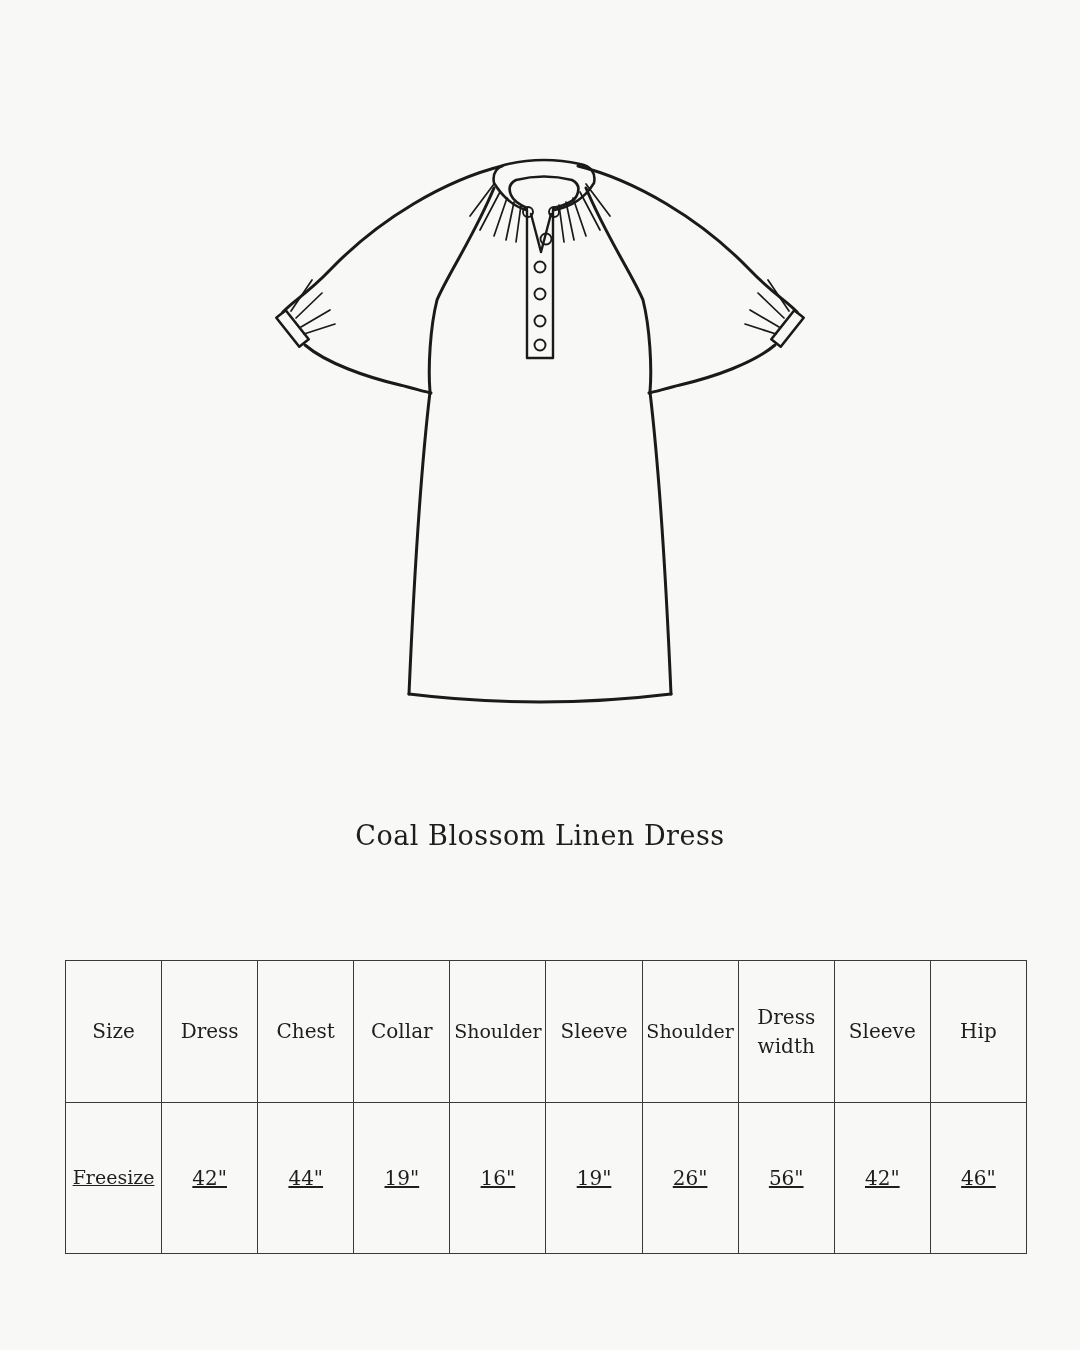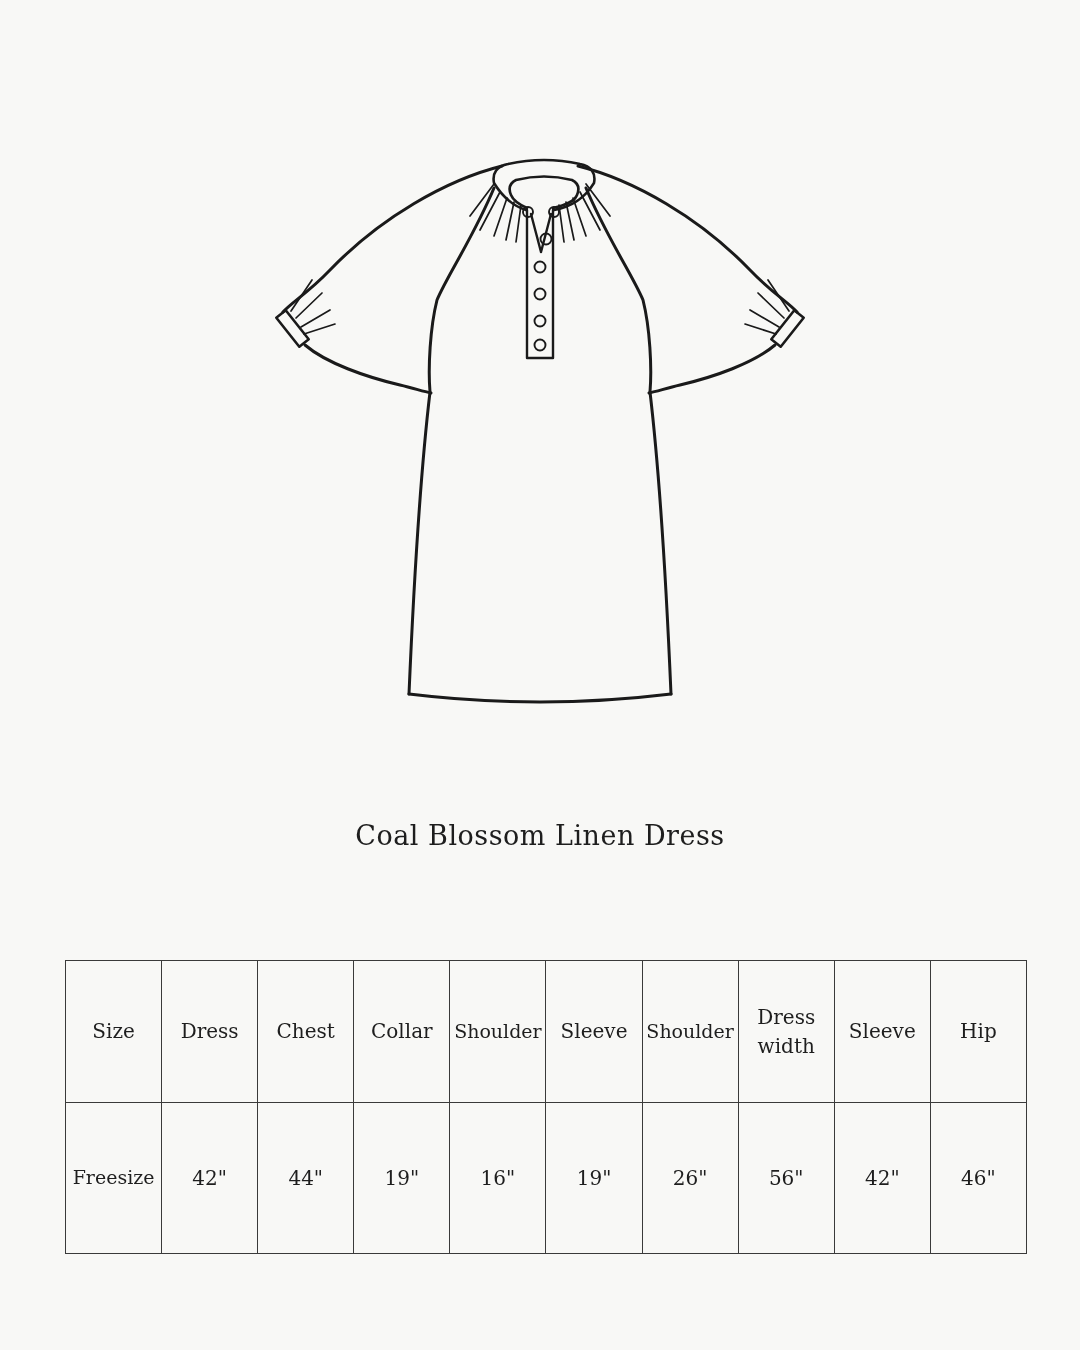--- a/index.html
+++ b/index.html
@@ -43,21 +43,21 @@
     color:var(--text);
   }
   .size-table th,.size-table td{
     border:1px solid var(--table-border);
     font-weight:400;font-size:20px;
     text-align:center;vertical-align:middle;
     padding:2px;line-height:1.45;
     background:transparent;
   }
   .size-table thead tr{height:142px;}
-  .size-table tbody tr{height:151px;}
+  .size-table tbody tr{height:151px;text-decoration:underline;}
   .size-table .fit{font-size:19px;text-align:center;}
 </style>
 </head>
 <body>
 
 <div class="page">
 
   <svg class="dress-svg" viewBox="0 0 580 600" aria-hidden="true">
 
     <g>

